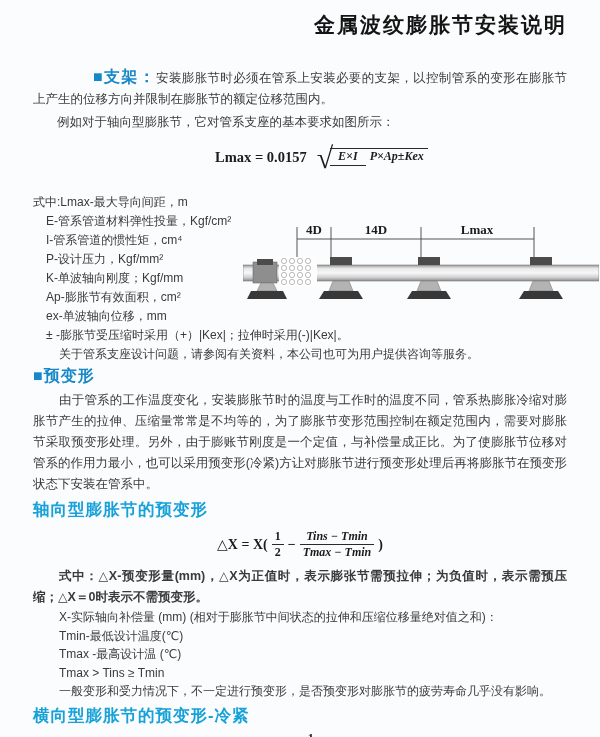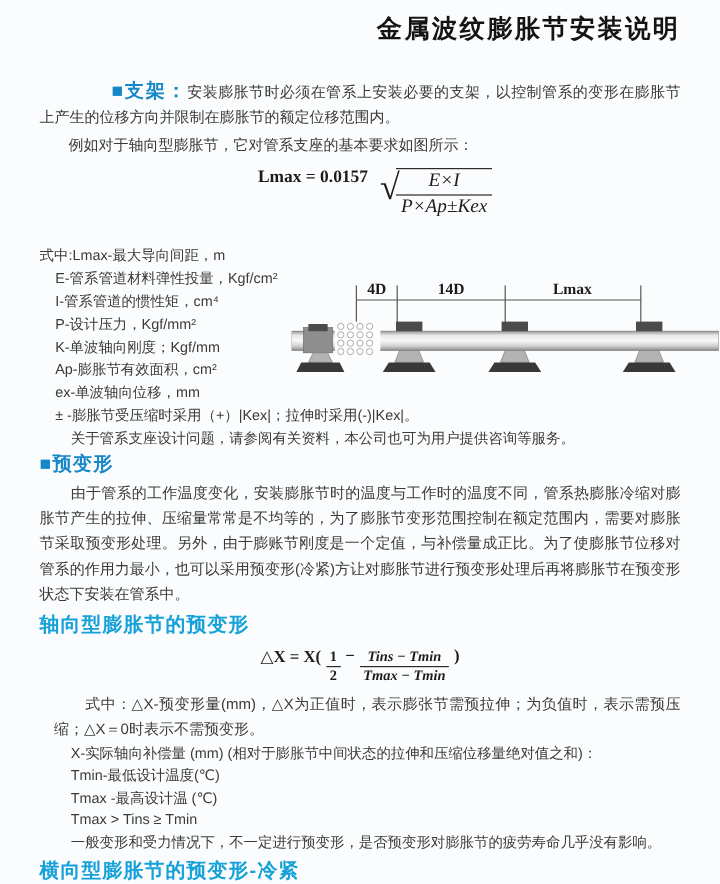--- a/index.html
+++ b/index.html
@@ -23,28 +23,28 @@
     font-size:12.5px;line-height:21px;text-align:justify;
     text-indent:60px;margin:0;
   }
   p.example{
     font-size:12.5px;line-height:21px;margin:2px 0 0 0;text-indent:24px;
   }
 
   
   .formula{
     font-family:"Liberation Serif","DejaVu Serif",serif;color:#1c1c1c;
-    display:flex;align-items:flex-start;
+    display:flex;align-items:center;
   }
   .formula1{margin:8px 0 2px 182px;font-weight:bold;font-size:14.5px;}
   .radical{font-size:30px;font-weight:normal;line-height:1;margin:2px -3px 0 10px;}
   .sqrt-frac{
-    display:inline-flex;flex-direction:column;text-align:center;
-    border-top:1.6px solid #2a2a2a;font-size:16px;font-style:italic;
-    line-height:1.3;font-weight:normal;
+    display:inline-flex;flex-direction:row;text-align:center;
+    border-top:1.6px solid #2a2a2a;font-size:12px;font-style:italic;
+    line-height:1.3;font-weight:bold;
   }
   .sqrt-frac .num{border-bottom:1.2px solid #2a2a2a;padding:0 8px;}
   .sqrt-frac .den{padding:0 4px;}
 
   .frac{
     display:inline-flex;flex-direction:column;text-align:center;
     font-size:12px;line-height:1.25;margin:0 4px;vertical-align:middle;
   }
   .frac .num{border-bottom:1.2px solid #2a2a2a;padding:0 3px;}
   .frac .den{padding:0 3px;}
@@ -68,21 +68,21 @@
     font-size:12.5px;line-height:21px;text-align:justify;
     text-indent:26px;margin:0;
   }
   h3.sub-head{
     color:#16a1d9;font-weight:bold;font-size:16.5px;letter-spacing:1px;
     margin:4px 0 2px 0;
   }
   .sub-indent{margin-left:26px;}
   p.explain{
     font-size:12.5px;line-height:21px;text-align:justify;
-    text-indent:26px;margin:2px 0 0 12px;
+    text-indent:26px;margin:2px 0 0 0;font-weight:bold;
   }
   .alist .param{line-height:18.5px;}
 </style>
 </head>
 <body>
 
 <div class="page">
 
   <h1 class="doc-title">金属波纹膨胀节安装说明</h1>
 

